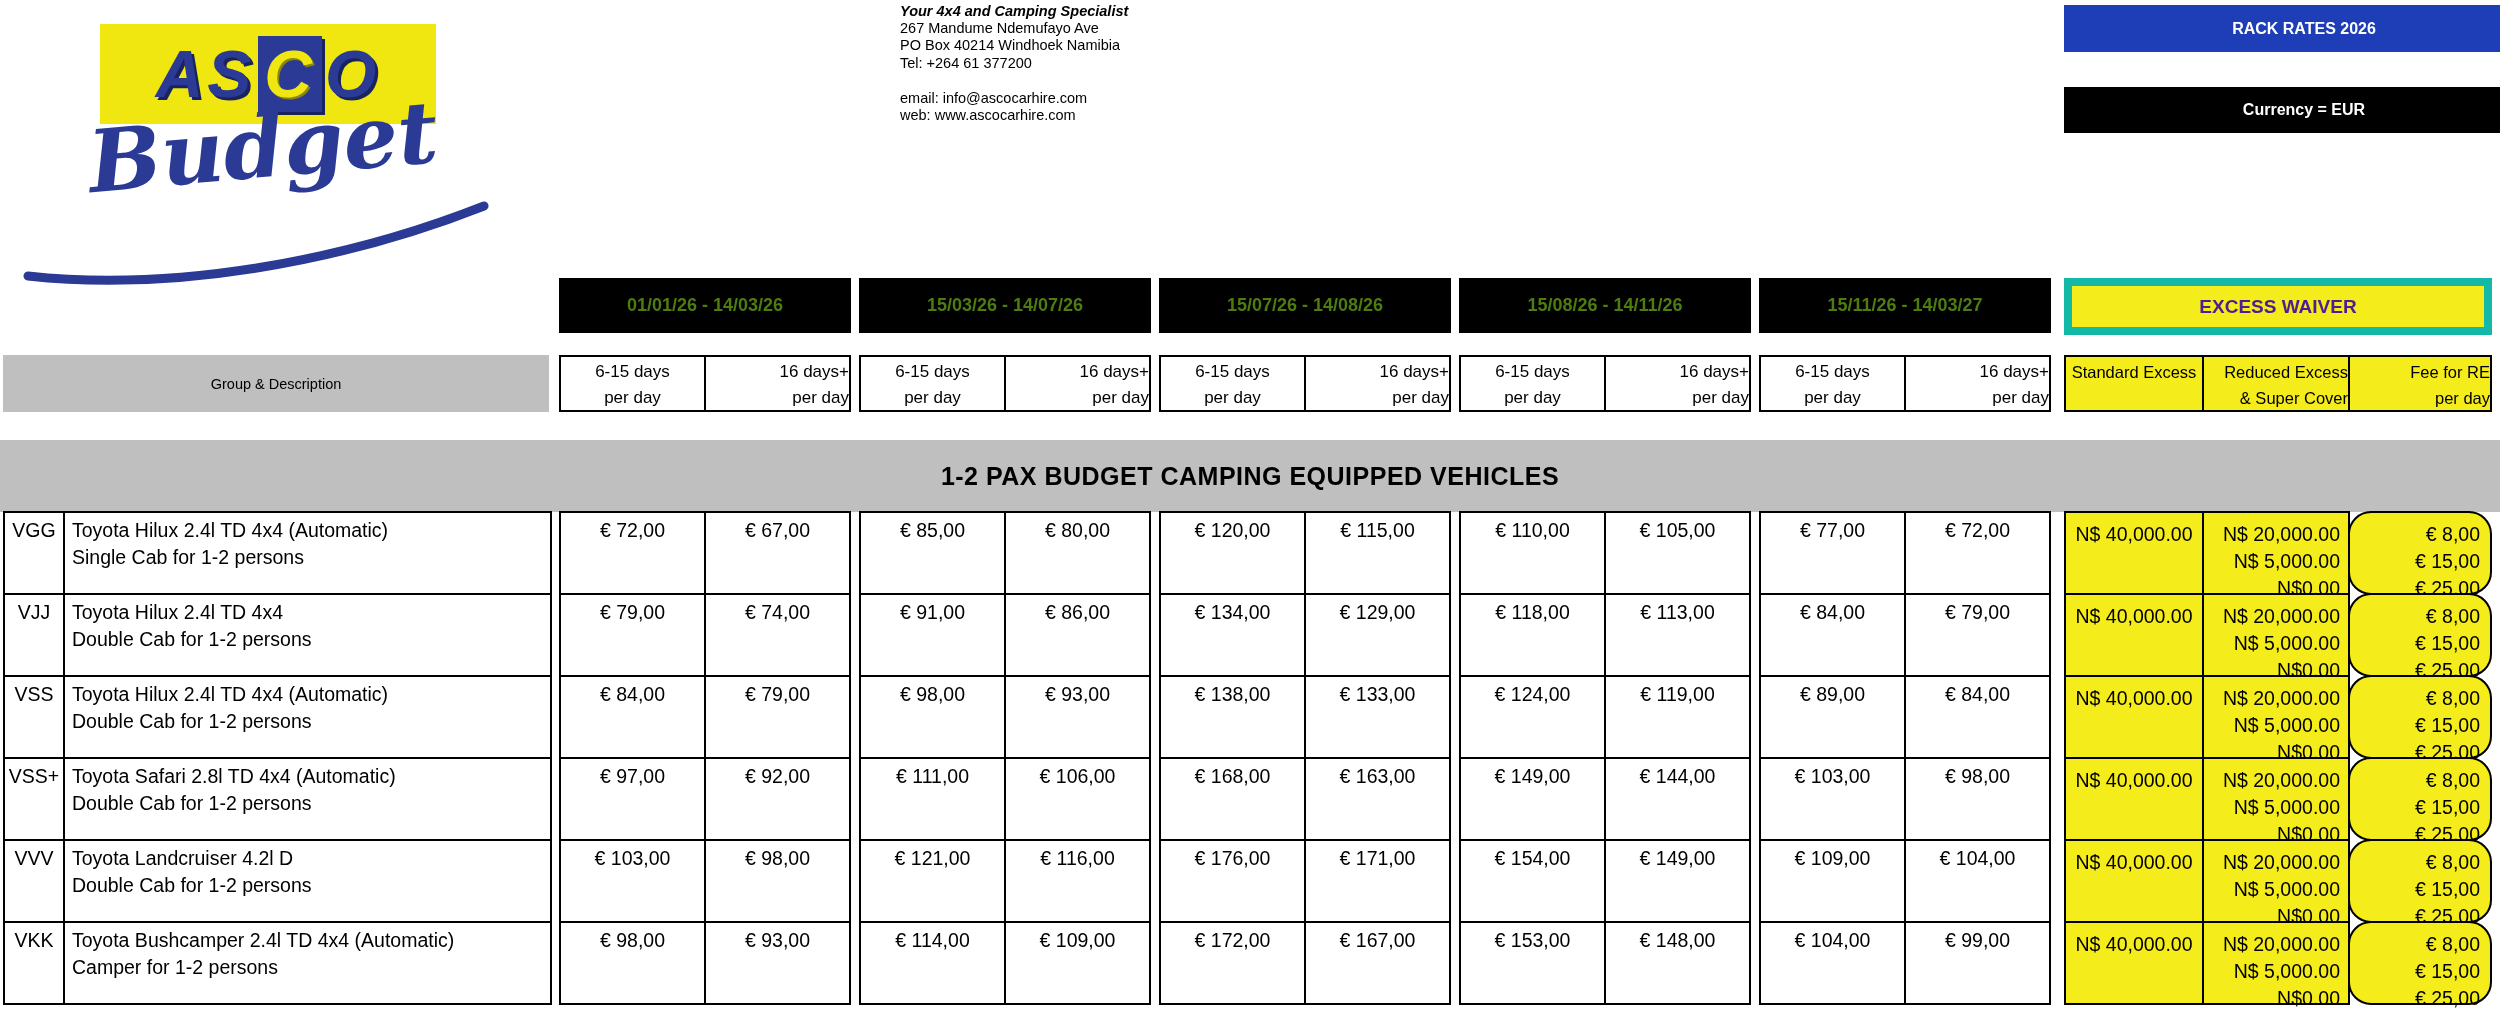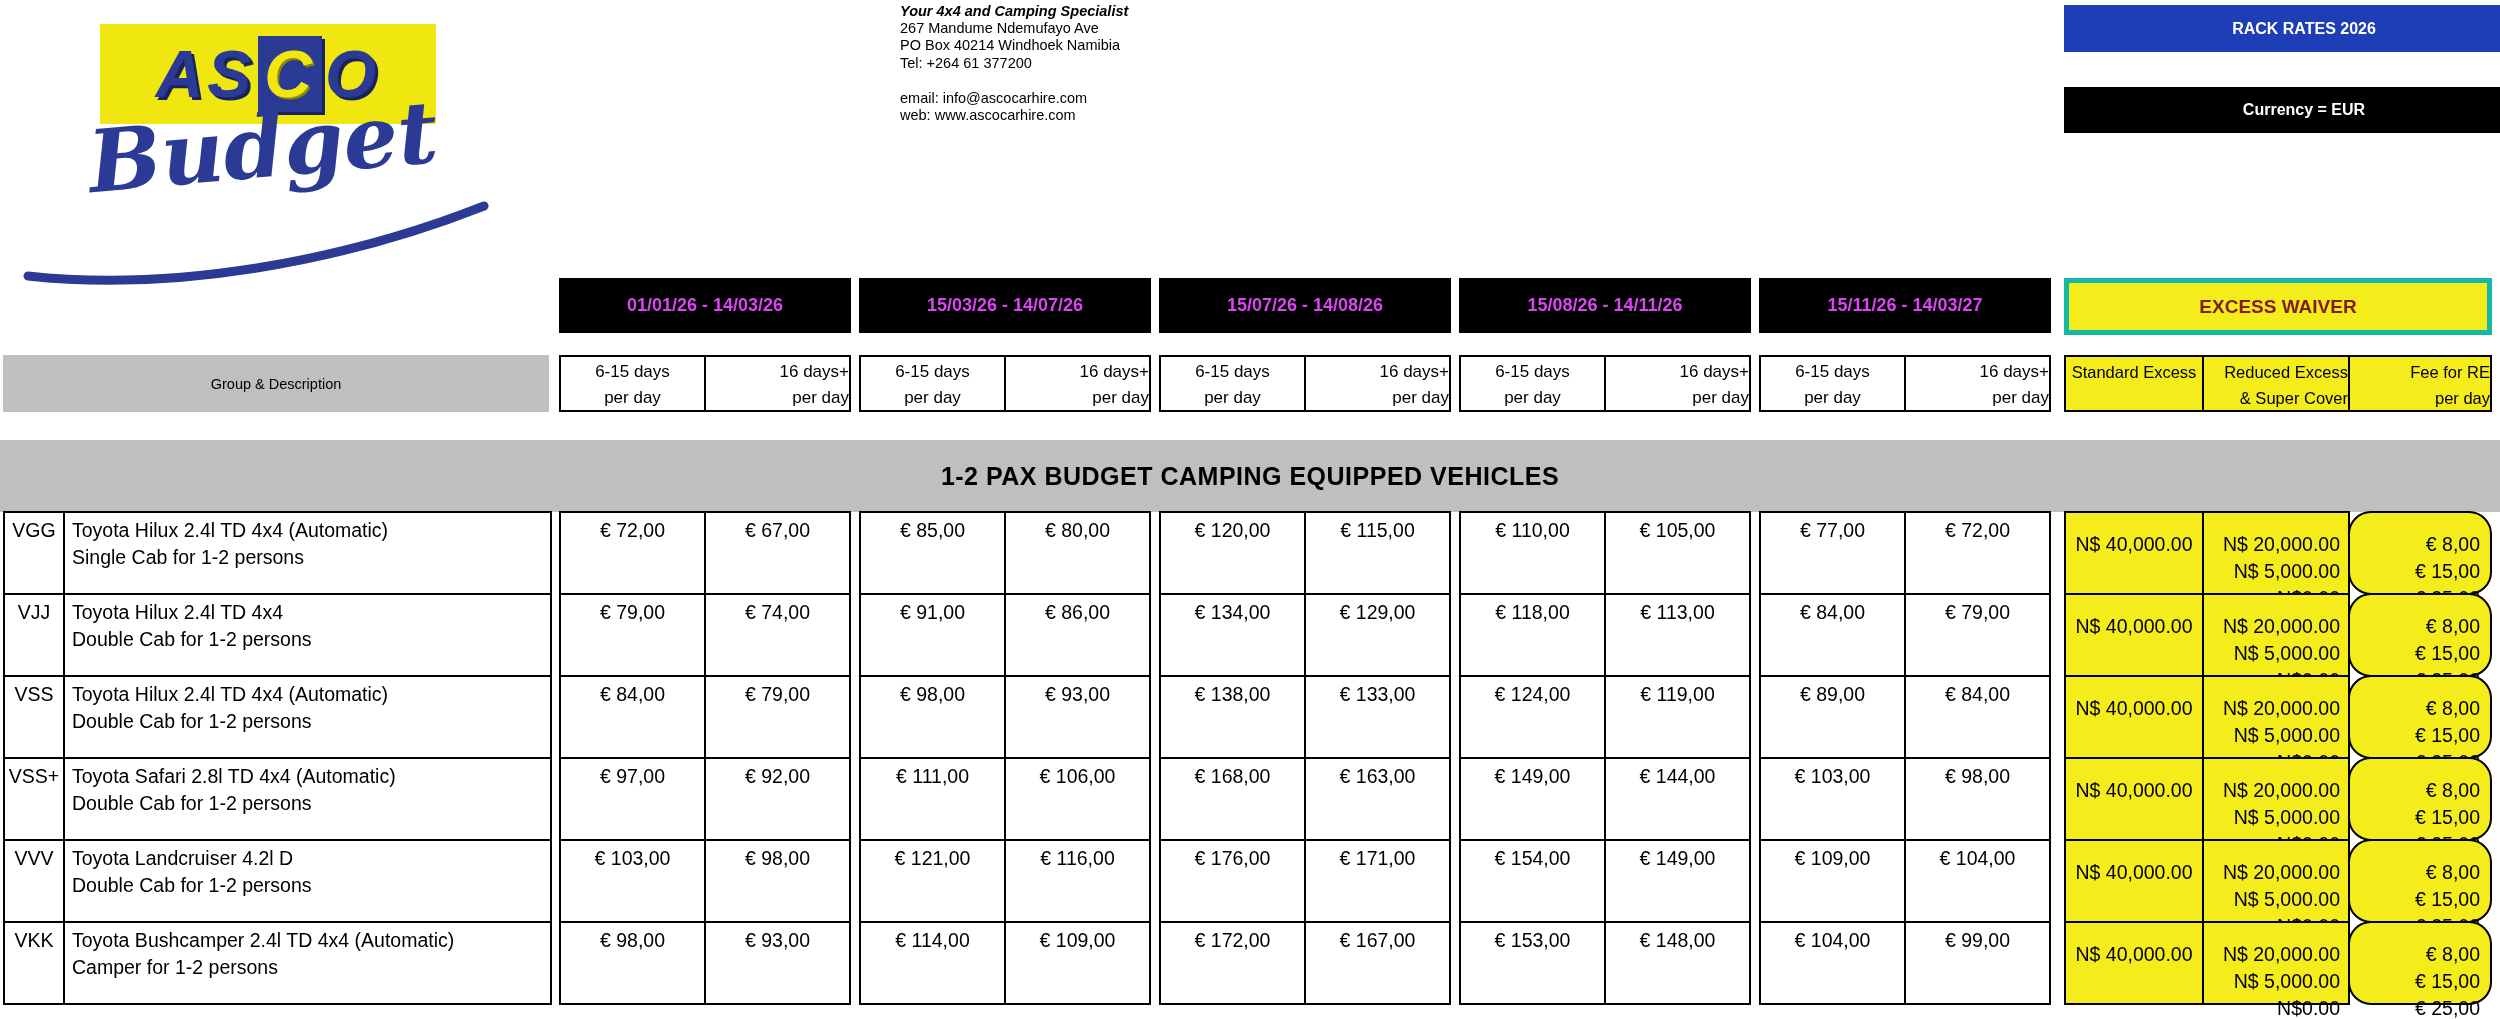--- a/index.html
+++ b/index.html
@@ -27,24 +27,24 @@
   .banner.blue{top:5px;height:47px;background:#1E3EB8;}
   .banner.black{top:87px;height:46px;background:#000;}
 
   
   .w3{width:3px;}.w7{width:7px;}.w8{width:8px;}.w10{width:10px;}.w13{width:13px;}.w559{width:559px;}
   .gap,.spacer{flex:0 0 auto;}
   .c{box-sizing:border-box;border:2px solid #000;flex:0 0 auto;background:#fff;}
 
   
   .bands{position:absolute;top:278px;left:0;display:flex;height:57px;}
-  .band{flex:0 0 auto;width:292px;height:55px;background:#000;color:#d946ef;font-weight:bold;font-size:18px;
+  .band{flex:0 0 auto;width:292px;height:55px;background:#000;color:#4d7c0f;font-weight:bold;font-size:18px;
         display:flex;align-items:center;justify-content:center;}
-  .band.yellow{box-sizing:border-box;width:428px;height:57px;background:#F5EC1B;color:#7f1d1d;
-               border:5px solid #14b8a6;font-size:19px;}
+  .band.yellow{box-sizing:border-box;width:428px;height:57px;background:#F5EC1B;color:#4c1d95;
+               border:8px solid #14b8a6;font-size:19px;}
 
   
   .subhdr{position:absolute;top:355px;left:0;display:flex;height:57px;font-size:17px;}
   .grayhdr{flex:0 0 auto;width:546px;height:57px;background:#BFBFBF;display:flex;align-items:center;
            justify-content:center;font-size:14.5px;}
   .sh{width:147px;height:57px;text-align:center;line-height:26px;padding-top:2px;}
   .sh.r2,.yh.r2{margin-left:-2px;text-align:right;}
   .yh{height:57px;background:#F5EC1B;text-align:center;line-height:26px;padding-top:2px;font-size:16.5px;}
   .yh.std{width:140px;}.yh.red{width:148px;}.yh.fee{width:144px;}
 
@@ -54,21 +54,21 @@
   .section .title{font-weight:bold;font-size:25px;letter-spacing:.5px;}
 
   
   .tbody{position:absolute;top:511px;left:0;font-size:19.5px;}
   .trow{display:flex;height:84px;}
   .trow + .trow{margin-top:-2px;}
   .code{width:62px;text-align:center;padding-top:4px;line-height:27px;}
   .desc{width:489px;margin-left:-2px;padding:4px 0 0 7px;line-height:27px;}
   .rate{width:147px;text-align:center;padding-top:4px;line-height:27px;}
   .rate.r2{margin-left:-2px;}
-  .yx{background:#F5EC1B;padding-top:18px;line-height:27px;}
+  .yx{background:#F5EC1B;padding-top:8px;line-height:27px;}
   .yx.std{width:140px;text-align:center;}
   .yx.red{width:148px;margin-left:-2px;text-align:right;padding-right:8px;}
   .yx.fee{width:144px;margin-left:-2px;text-align:right;padding-right:10px;border-radius:23px;}
 </style>
 </head>
 <body>
 
 <div class="page">
 
   <div class="logo-box">

